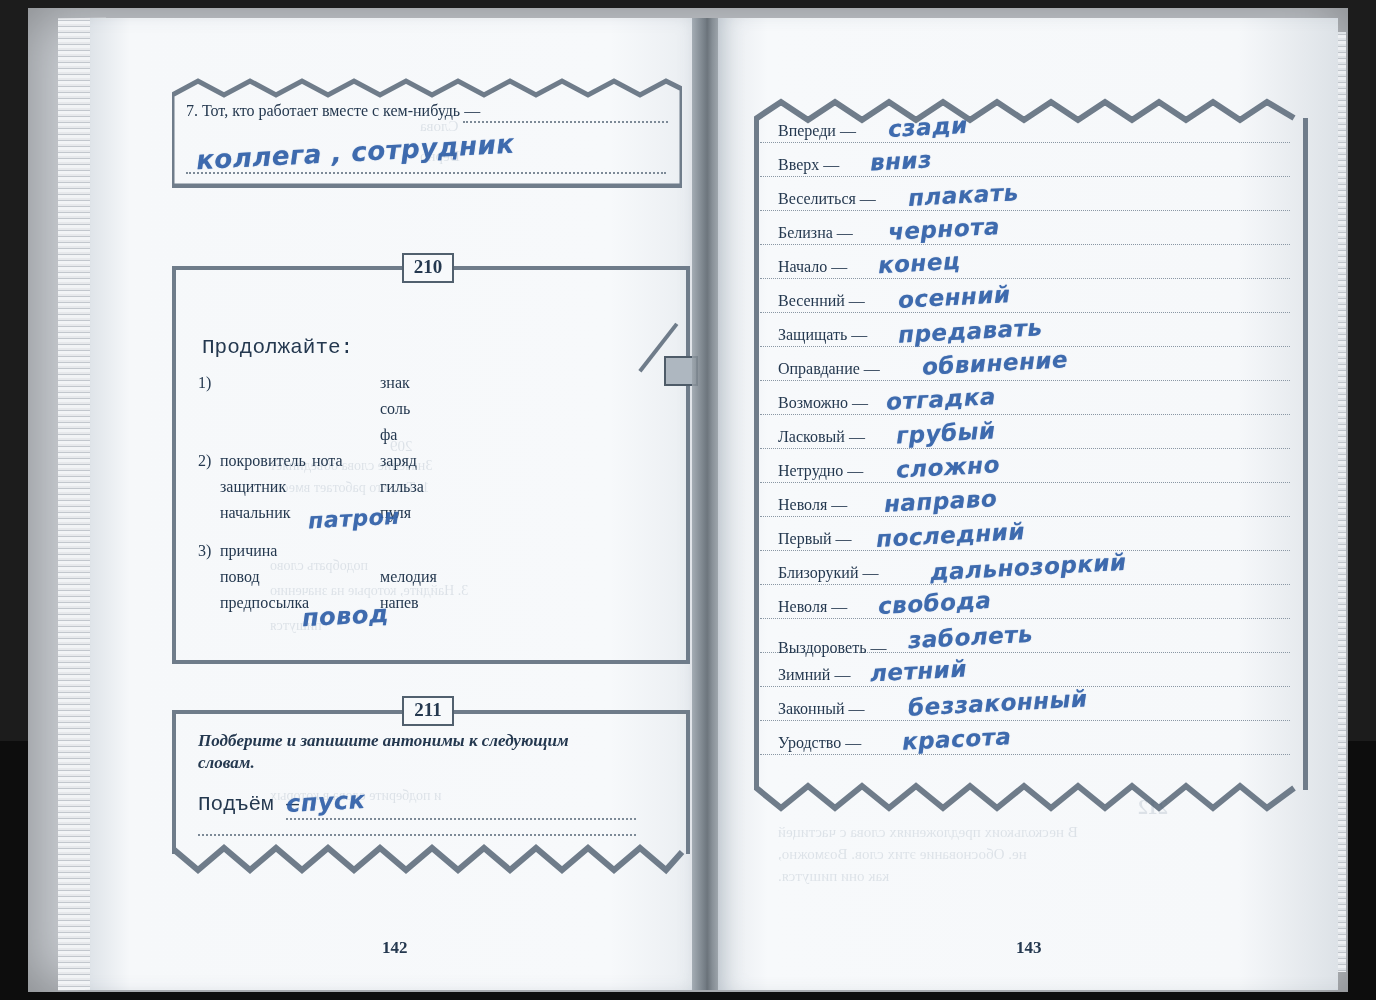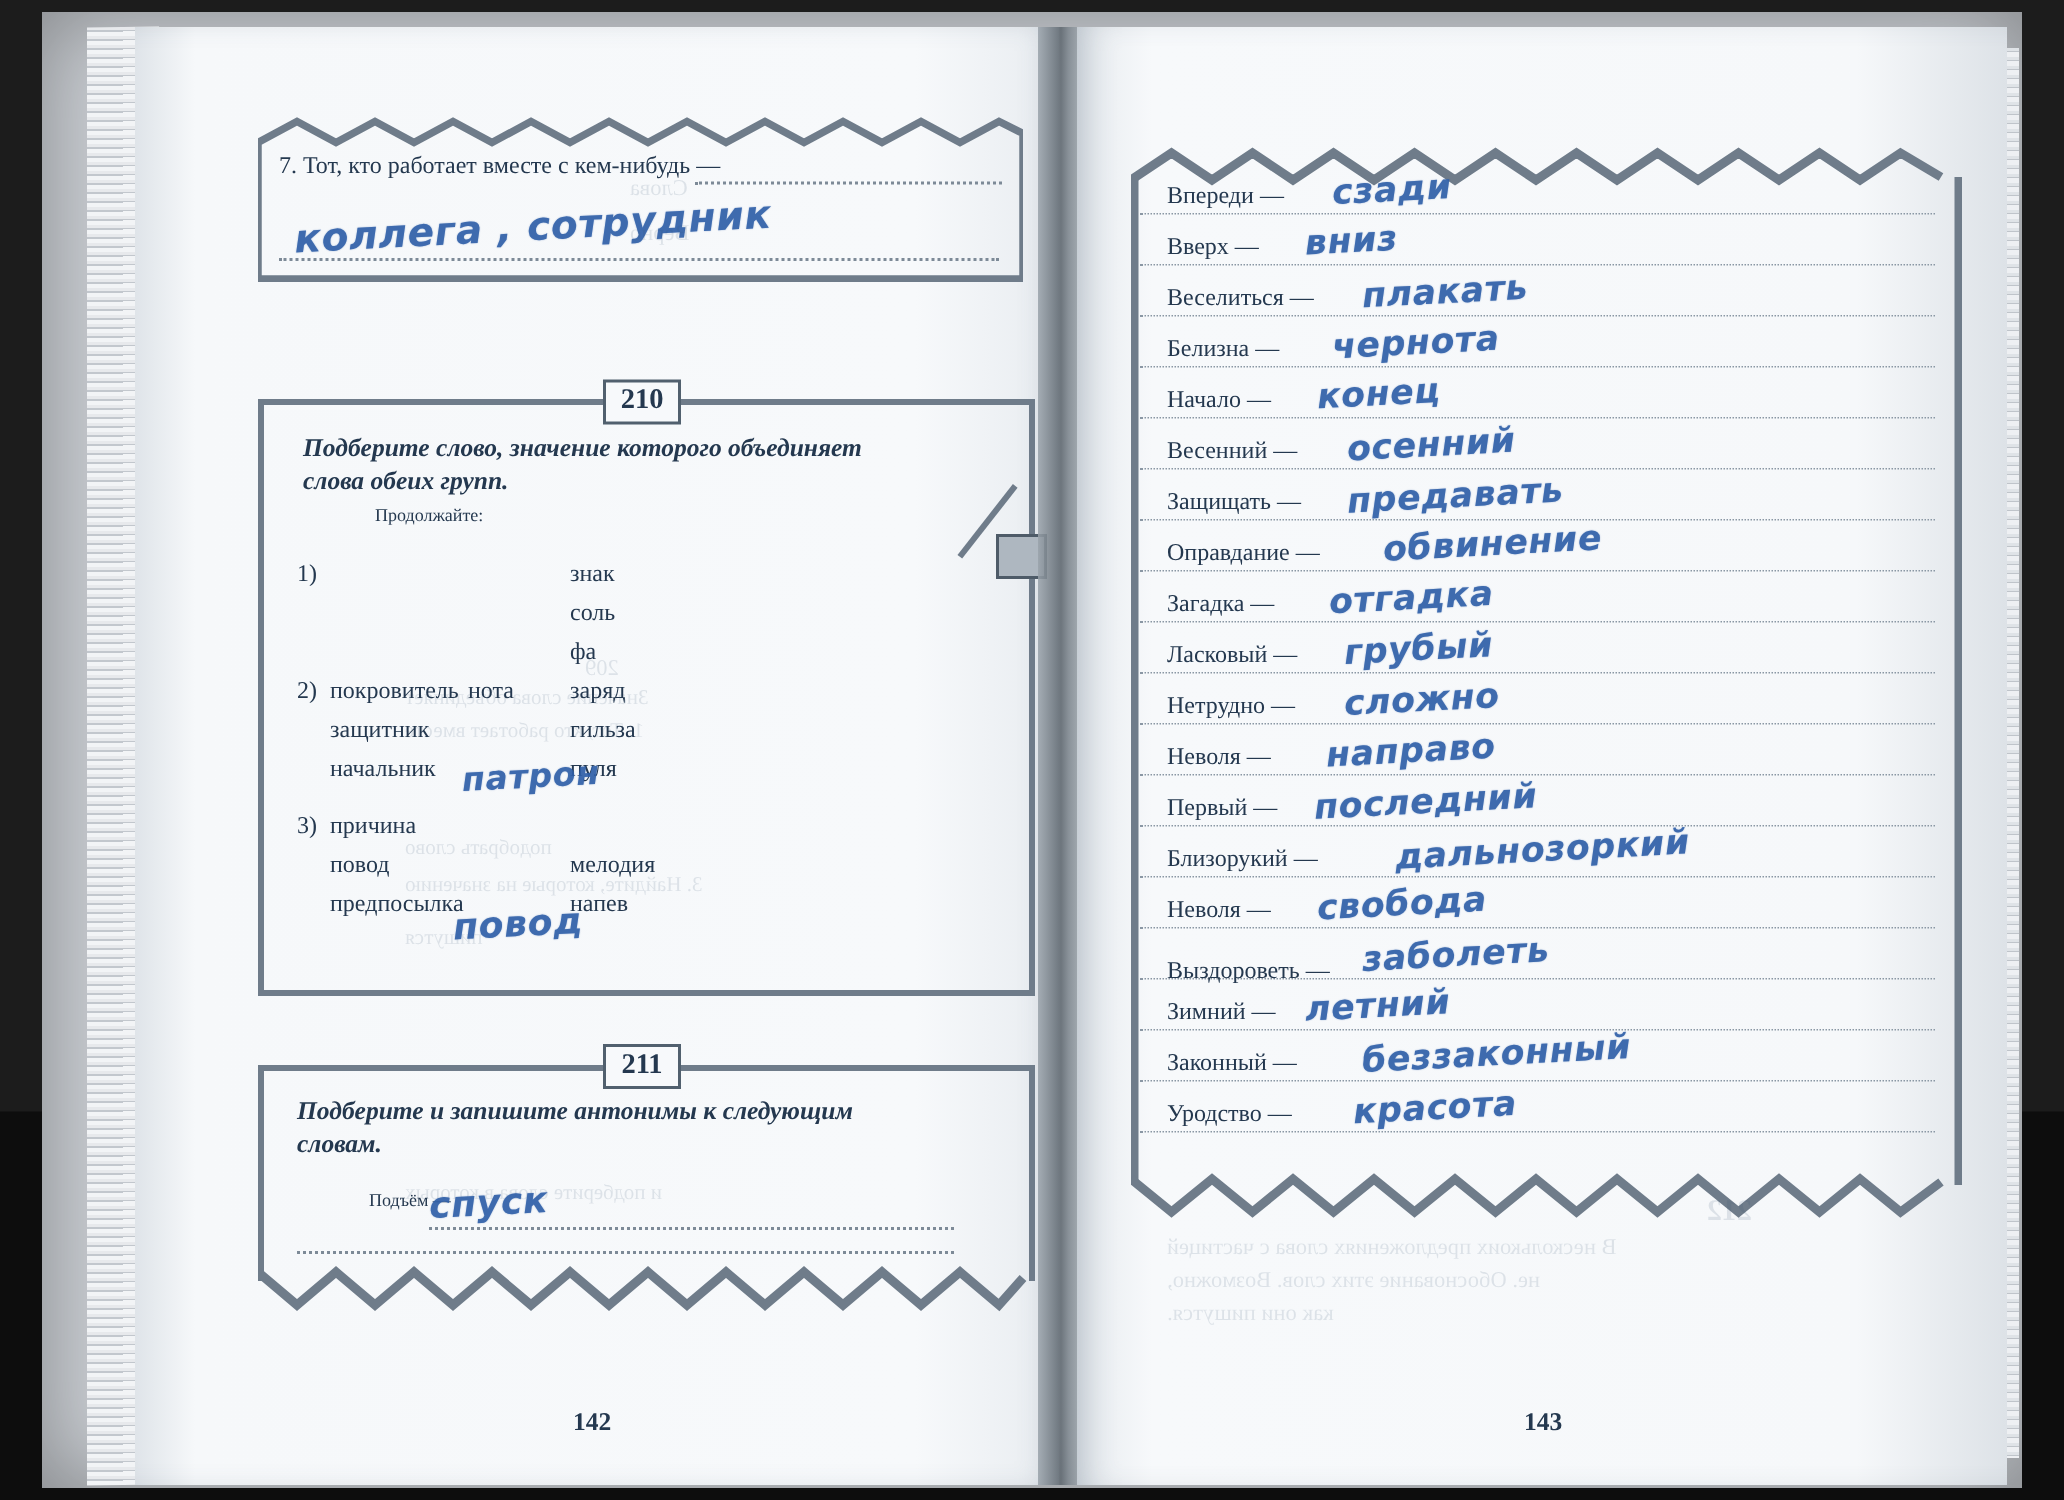--- a/index.html
+++ b/index.html
@@ -99,24 +99,23 @@
   }
   .task-title {
     font-family: "Liberation Serif", serif;
     font-weight: bold;
     font-style: italic;
     font-size: 17px;
     color: #24384f;
     line-height: 22px;
   }
   .task-sub {
-    font-family: Liberation Serif, serif;
-    font-size: 12px;
-    color: #24384f;
-    margin-left: 48px;
+    font-family: Liberation Mono, monospace;
+    font-size: 21px;
+    color: #24384f;
   }
   .q7 {
     font-family: "Liberation Serif", serif;
     font-size: 16px;
     color: #24384f;
   }
   .dots {
     display: inline-block;
     border-bottom: 2px dotted #7d8a97;
     vertical-align: bottom;
@@ -203,21 +202,20 @@
       <div class="bleed" style="left:180px;top:440px;font-size:14px;">Значение слова объединяет</div>
       <div class="bleed" style="left:180px;top:462px;font-size:14px;">1. Тот, кто работает вместе</div>
       <div class="bleed" style="left:180px;top:540px;font-size:14px;">подобрать слово</div>
       <div class="bleed" style="left:180px;top:565px;font-size:14px;">3. Найдите, которые на значению</div>
       <div class="bleed" style="left:180px;top:600px;font-size:14px;">пишутся</div>
       <div class="bleed" style="left:180px;top:770px;font-size:14px;">и подберите слова в которых</div>
 
       <div class="num-badge" style="left:312px;top:235px;">210</div>
       <div style="position:absolute;left:82px;top:248px;width:510px;height:390px;border:4px solid #6f7c8a;"></div>
 
-      <div class="task-title" style="position:absolute;left:112px;top:270px;width:400px;">Подберите слово, значение которого объединяет слова обеих групп.</div>
       <div class="task-sub" style="position:absolute;left:112px;top:318px;">Продолжайте:</div>
 
       <div class="col-list" style="left:108px;top:352px;">1)</div>
       <div class="col-list" style="left:290px;top:352px;">
         <div>знак</div>
         <div>соль</div>
         <div>фа</div>
       </div>
       <div class="col-list" style="left:222px;top:430px;">нота</div>
 
@@ -297,21 +295,21 @@
       <div class="ruled" style="top:736px;left:42px;width:530px;"></div>
 
       <div class="ant-label" style="left:60px;top:104px;">Впереди —</div>
       <div class="ant-label" style="left:60px;top:138px;">Вверх —</div>
       <div class="ant-label" style="left:60px;top:172px;">Веселиться —</div>
       <div class="ant-label" style="left:60px;top:206px;">Белизна —</div>
       <div class="ant-label" style="left:60px;top:240px;">Начало —</div>
       <div class="ant-label" style="left:60px;top:274px;text-align:right;">Весенний —</div>
       <div class="ant-label" style="left:60px;top:308px;">Защищать —</div>
       <div class="ant-label" style="left:60px;top:342px;">Оправдание —</div>
-      <div class="ant-label" style="left:60px;top:376px;">Загадка —</div>
+      <div class="ant-label" style="left:60px;top:376px;">Возможно —</div>
       <div class="ant-label" style="left:60px;top:410px;">Ласковый —</div>
       <div class="ant-label" style="left:60px;top:444px;">Нетрудно —</div>
       <div class="ant-label" style="left:60px;top:478px;">Неволя —</div>
       <div class="ant-label" style="left:60px;top:512px;">Первый —</div>
       <div class="ant-label" style="left:60px;top:546px;">Близорукий —</div>
       <div class="ant-label" style="left:60px;top:580px;">Неволя —</div>
       <div class="ant-label" style="left:60px;top:621px;">Выздороветь —</div>
       <div class="ant-label" style="left:60px;top:648px;">Зимний —</div>
       <div class="ant-label" style="left:60px;top:682px;">Законный —</div>
       <div class="ant-label" style="left:60px;top:716px;">Уродство —</div>

